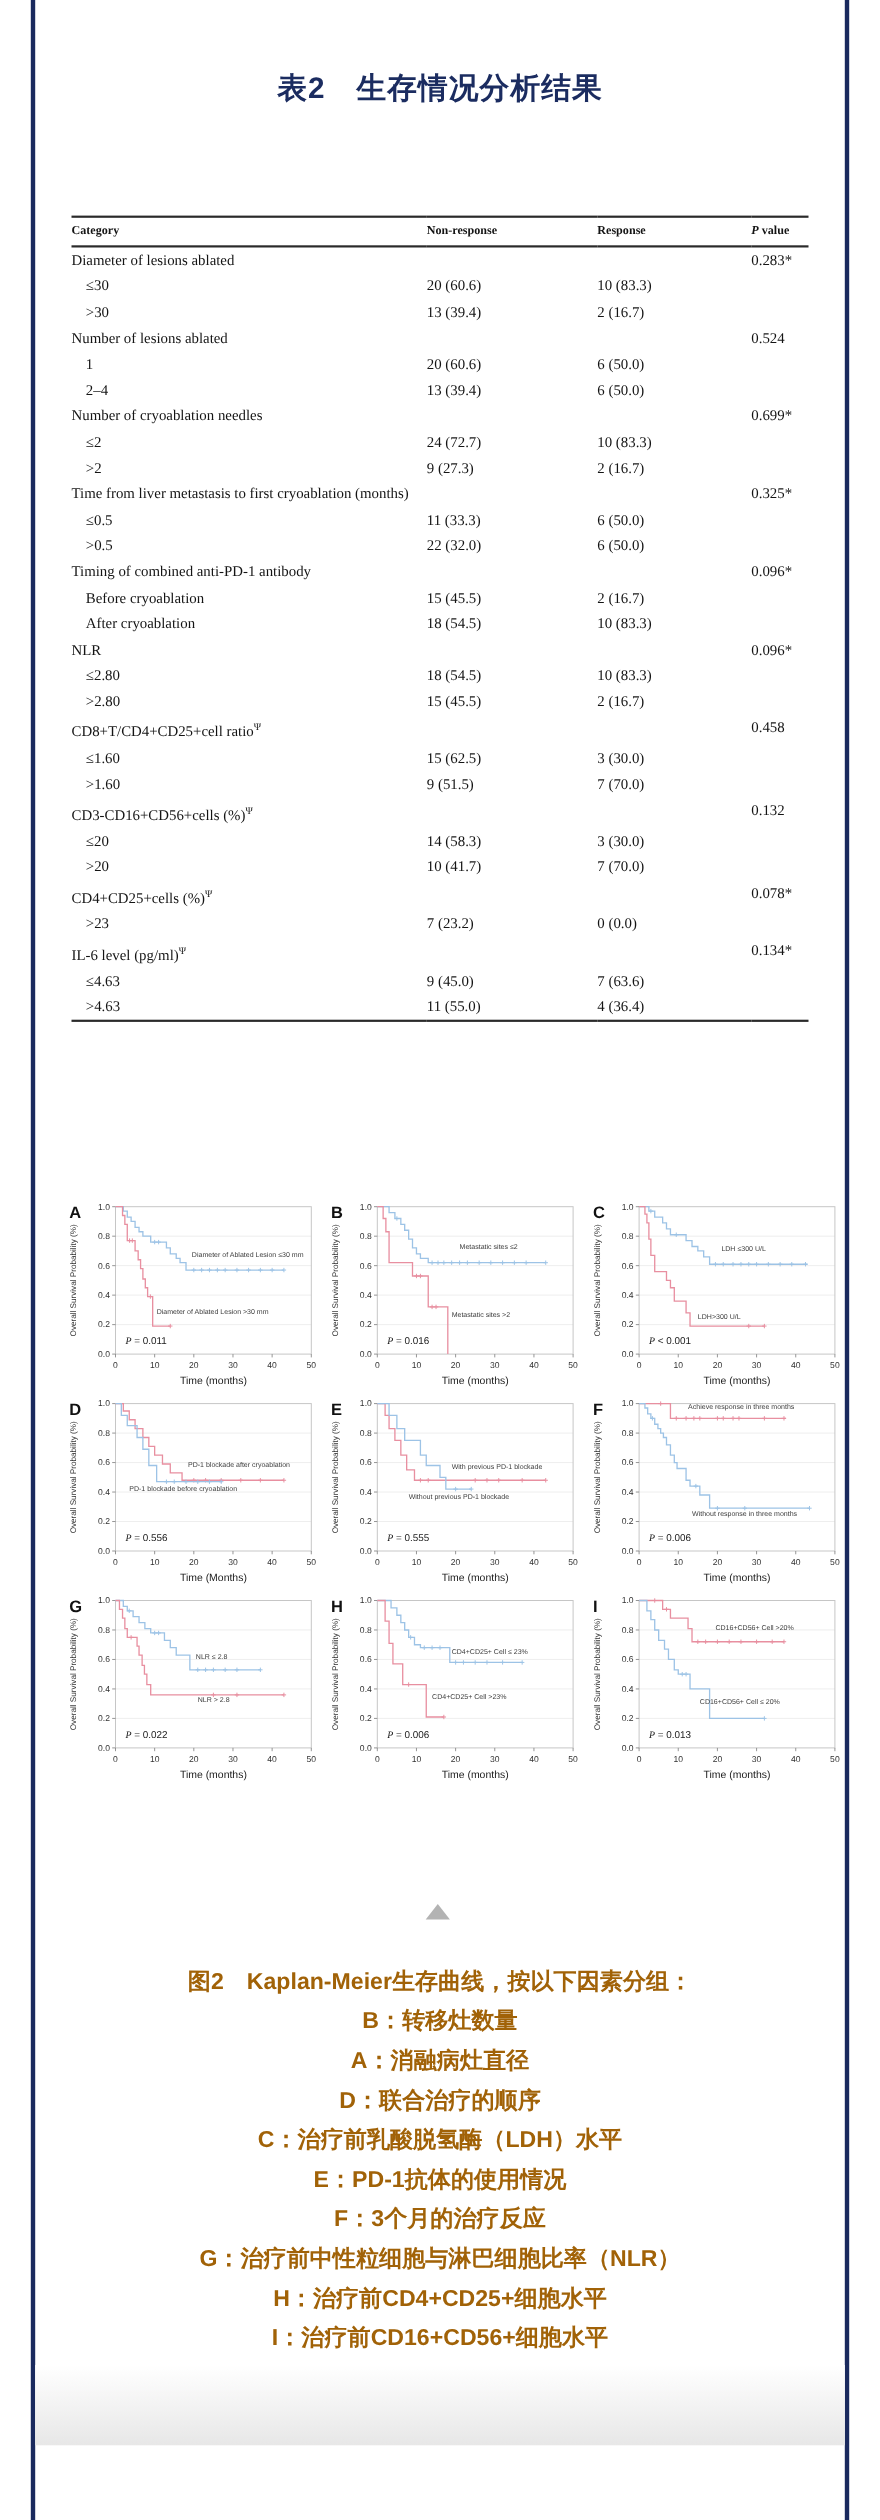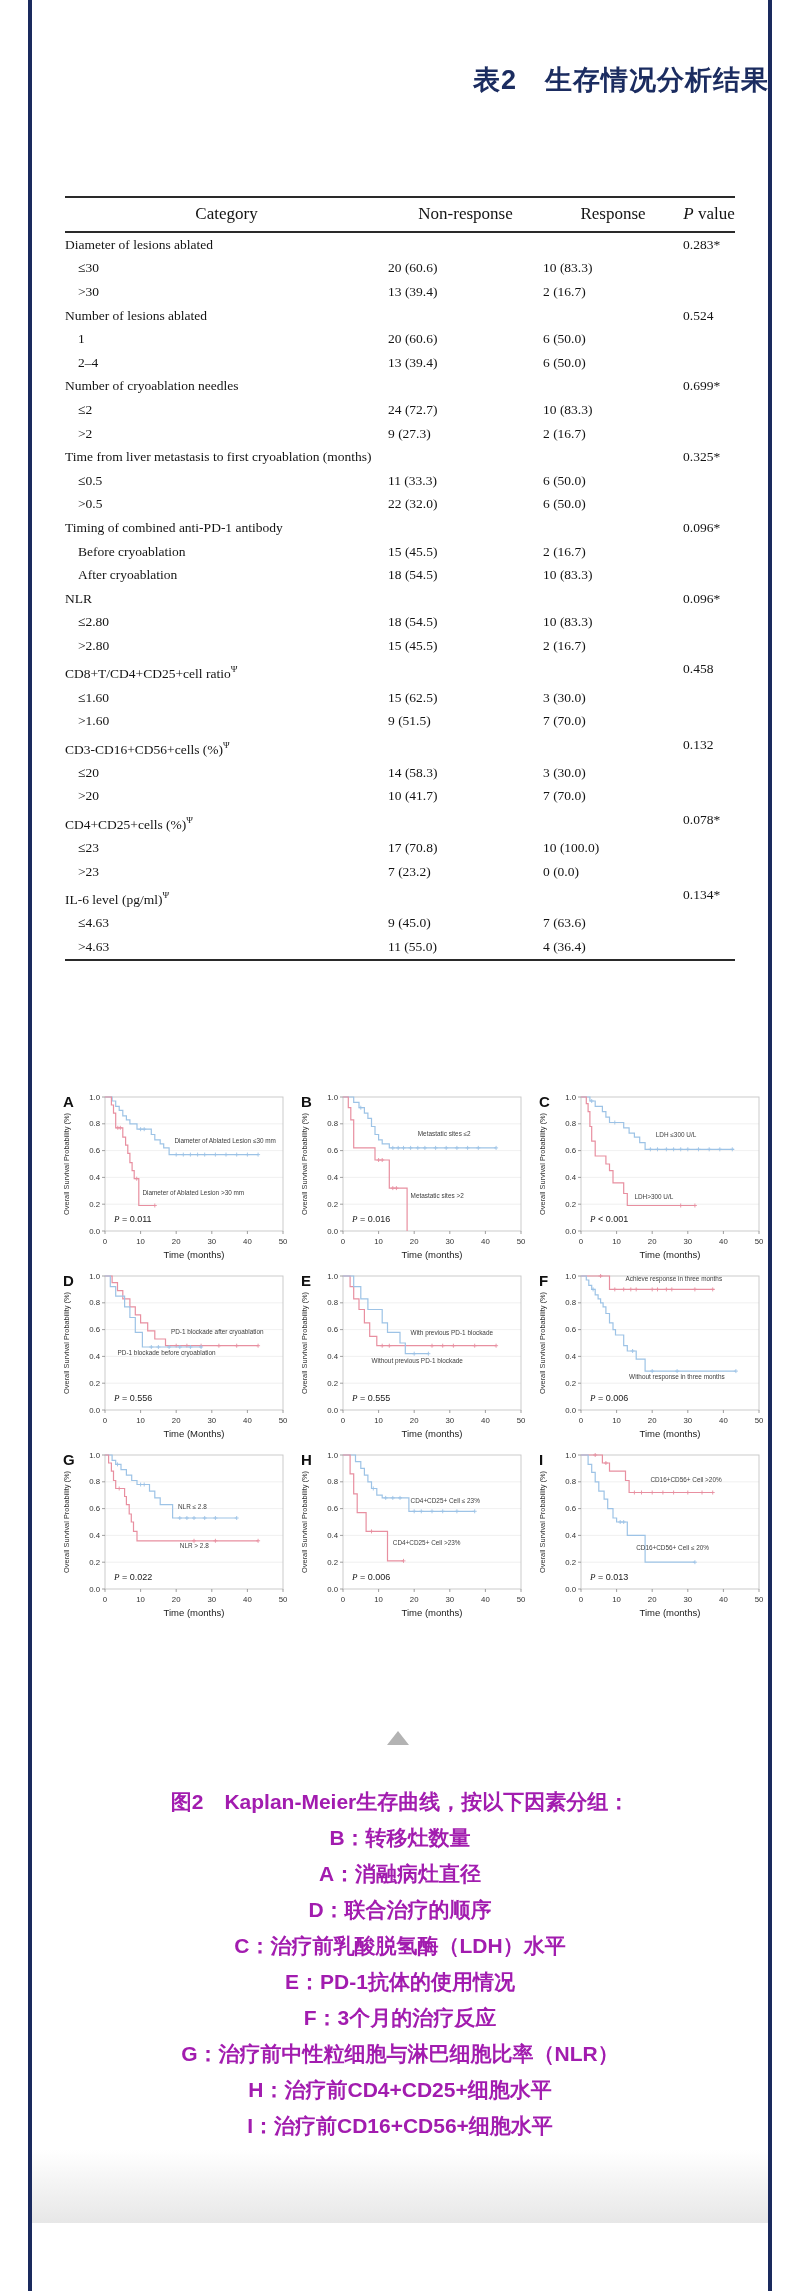--- a/index.html
+++ b/index.html
@@ -4,45 +4,45 @@
 <style>
   html,body { margin:0; padding:0; background:#ffffff; }
   body { width:800px; height:2291px; position:relative; overflow:hidden;
          font-family:"Liberation Sans", sans-serif; }
 
   .vborder { position:absolute; top:0; height:2291px; width:4px; background:#1a2a5e; }
   .vborder.left  { left:28px; }
   .vborder.right { left:768px; }
 
   .page-title { position:absolute; top:44px; left:31px; width:738px;
-                text-align:right; font-size:27px; font-weight:bold;
+                text-align:center; font-size:27px; font-weight:bold;
                 color:#1b2c60; letter-spacing:1px; }
 
   .table-wrap { position:absolute; left:65px; top:196px; width:670px; }
   .table-wrap table { border-collapse:collapse; width:670px;
       font-family:"Liberation Serif", serif; font-size:13.5px; color:#141414;
       border-top:2px solid #2a2a2a; border-bottom:2px solid #2a2a2a; }
-  .table-wrap th { text-align:center; font-weight:normal; padding:6px 0 7px 0;
-      border-bottom:2px solid #2a2a2a; font-size:17px; }
+  .table-wrap th { text-align:left; font-weight:bold; padding:6px 0 7px 0;
+      border-bottom:2px solid #2a2a2a; font-size:11px; }
   .table-wrap td { padding:2.8px 0; vertical-align:top; line-height:18px; }
   td.cat.group { padding-left:30px; text-indent:-30px; }
   td.cat.sub   { padding-left:13px; }
   .table-wrap sup { font-size:9px; }
 
   .figure-grid { position:absolute; left:60px; top:1085px; width:712px;
       display:grid; grid-template-columns:repeat(3,235px); column-gap:3px; row-gap:1px; }
   .figure-grid svg { display:block; font-family:"Liberation Sans", sans-serif; }
 
   .collapse-triangle { position:absolute; left:387px; top:1731px; width:0; height:0;
       border-left:11px solid transparent; border-right:11px solid transparent;
       border-bottom:14px solid #b3b3b3; cursor:pointer; }
 
   .figure-caption { position:absolute; left:31px; top:1784px; width:738px;
       text-align:center; font-size:21px; line-height:36px; font-weight:600;
-      color:#a21caf; }
+      color:#a16207; }
 
   .bottom-fade { position:absolute; left:32px; top:2150px; width:736px; height:73px;
       background:linear-gradient(to bottom, #ffffff 0%, #e7e7e7 100%); }
 </style>
 </head>
 <body>
 
 <div class="vborder left"></div>
 <div class="vborder right"></div>
 
@@ -207,26 +207,20 @@
           <td class="cat sub">&gt;20</td>
           <td>10 (41.7)</td>
           <td>7 (70.0)</td>
           <td></td>
         </tr>
         <tr>
           <td class="cat group">CD4+CD25+cells (%)<sup>Ψ</sup></td>
           <td></td>
           <td></td>
           <td>0.078*</td>
-        </tr>
-        <tr>
-          <td class="cat sub">≤23</td>
-          <td>17 (70.8)</td>
-          <td>10 (100.0)</td>
-          <td></td>
         </tr>
         <tr>
           <td class="cat sub">&gt;23</td>
           <td>7 (23.2)</td>
           <td>0 (0.0)</td>
           <td></td>
         </tr>
         <tr>
           <td class="cat group">IL-6 level (pg/ml)<sup>Ψ</sup></td>
           <td></td>

